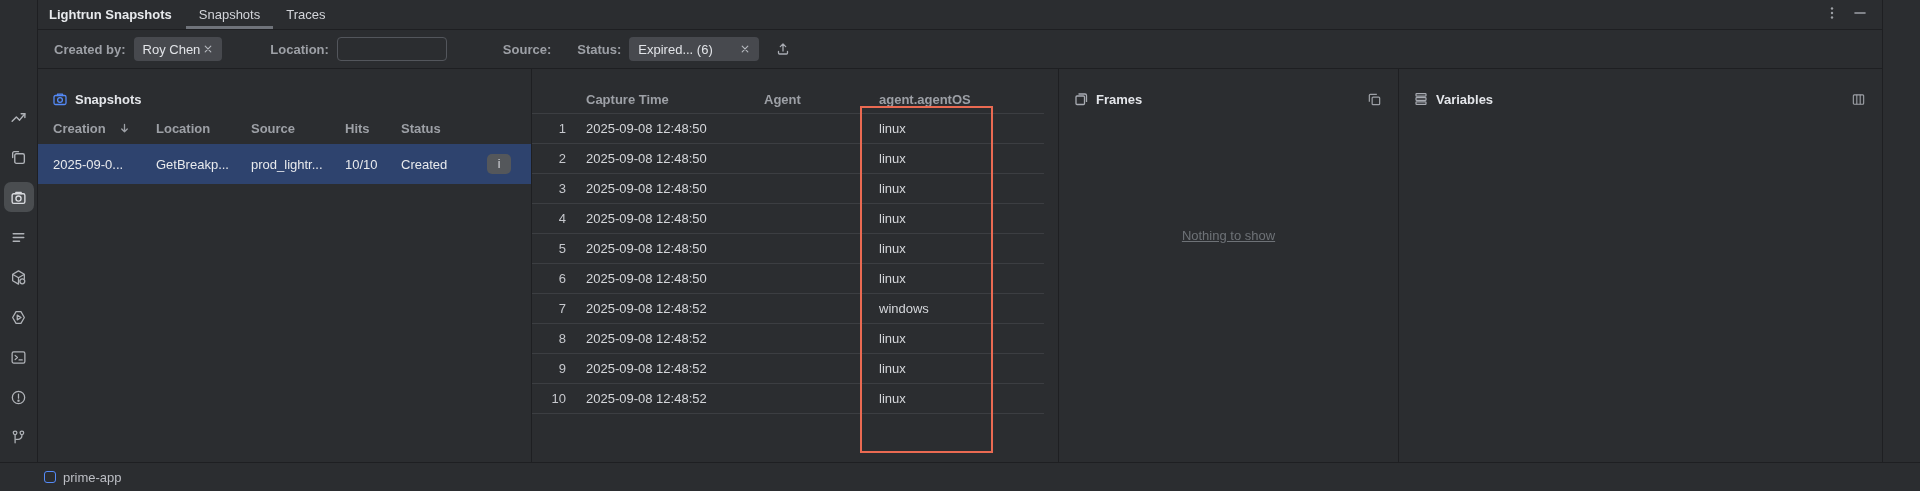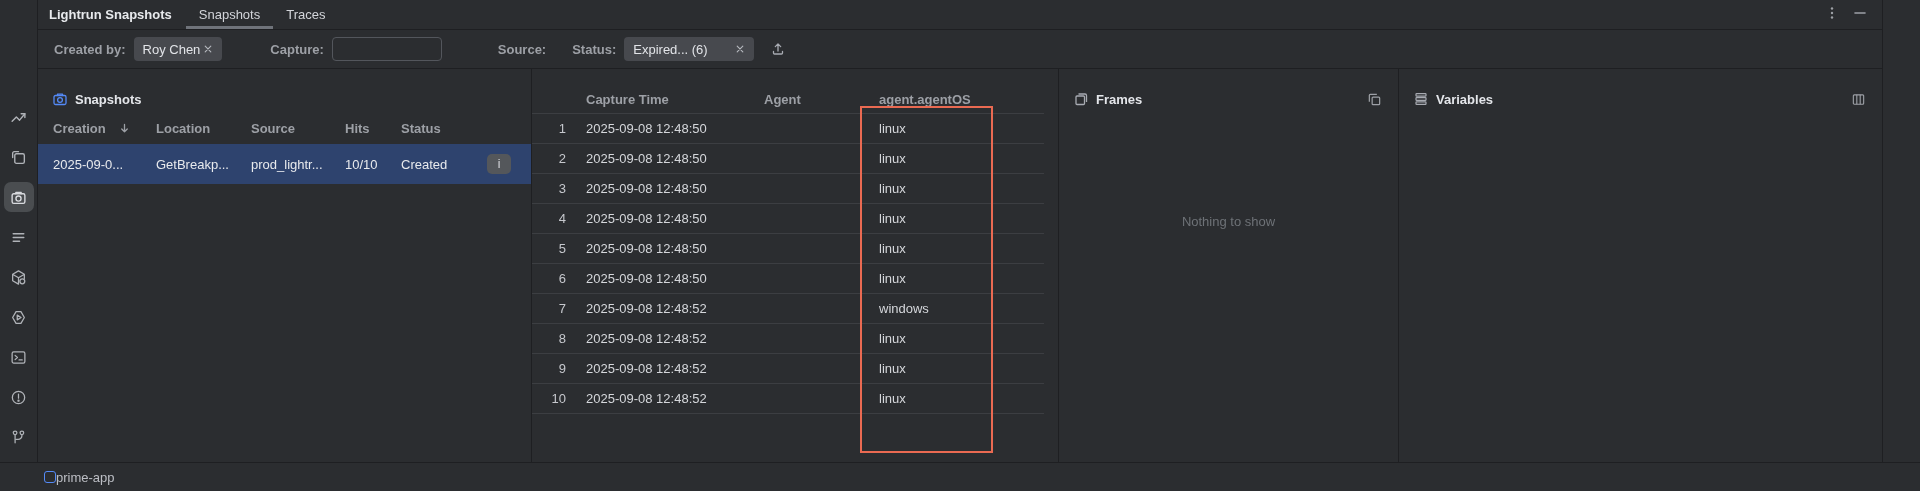--- a/index.html
+++ b/index.html
@@ -69,29 +69,29 @@
               font-size:12px;font-style:normal;}
 
   
   .hits-grid{display:grid;grid-template-columns:54px 178px 115px 1fr;align-items:center;}
   .hits-header{height:29px;color:var(--txt-dim);font-weight:600;border-bottom:1px solid var(--row-sep);}
   .hits-row{height:30px;border-bottom:1px solid var(--row-sep);color:#d5d7db;}
   .cell-num{text-align:right;padding-right:20px;color:#c6c8cd;}
   .hits-table{margin-right:6px;}
 
   
-  .empty-msg{position:absolute;left:0;right:0;top:145px;text-align:center;color:var(--txt-faint);}
+  .empty-msg{position:absolute;left:0;right:0;top:159px;text-align:center;color:var(--txt-faint);text-decoration:underline;}
 
   
   .annotation-box{position:absolute;left:860px;top:106px;width:133px;height:347px;
                   border:2px solid var(--annotation);z-index:10;pointer-events:none;}
 
   
   .statusbar{position:absolute;left:0;right:0;bottom:0;height:29px;border-top:1px solid var(--divider);
-             display:flex;align-items:center;padding-left:44px;color:#bcbec4;background:var(--bg);}
+             display:flex;align-items:center;padding-left:44px;gap:7px;color:#bcbec4;background:var(--bg);}
   .module-icon{width:12px;height:12px;border:1.6px solid var(--accent);border-radius:3px;}
 </style>
 </head>
 <body>
 
 <div class="app">
 
   <div class="stripe left">
     <div class="stripe-btn">
       <svg viewBox="0 0 16 16" fill="none" stroke="currentColor" stroke-width="1.3" stroke-linecap="round" stroke-linejoin="round">
@@ -185,21 +185,21 @@
       <span class="f-label">Created by:</span>
       <span class="chip">
         <span>Roy Chen</span>
         <span class="x">
           <svg viewBox="0 0 16 16" fill="none" stroke="currentColor" stroke-width="1.8" stroke-linecap="round">
               <path d="m3.5 3.5 9 9M12.5 3.5l-9 9"></path>
             </svg>
         </span>
       </span>
       <span class="gap48"></span>
-      <span class="f-label">Capture:</span>
+      <span class="f-label">Location:</span>
       <input class="f-input" style="width: 110px;" value="">
       <span class="gap56"></span>
       <span class="f-label">Source:</span>
       <span class="gap26"></span>
       <span class="f-label">Status:</span>
       <span class="chip" style="width:130px;justify-content:space-between">
         <span>Expired... (6)</span>
         <span class="x">
           <svg viewBox="0 0 16 16" fill="none" stroke="currentColor" stroke-width="1.8" stroke-linecap="round">
               <path d="m3.5 3.5 9 9M12.5 3.5l-9 9"></path>

